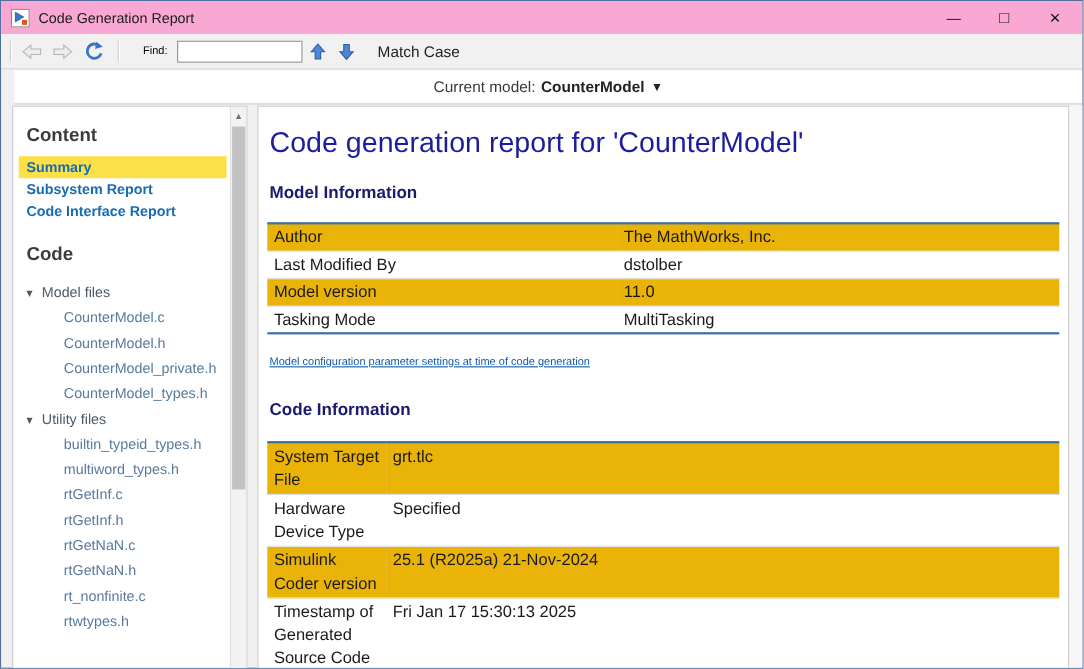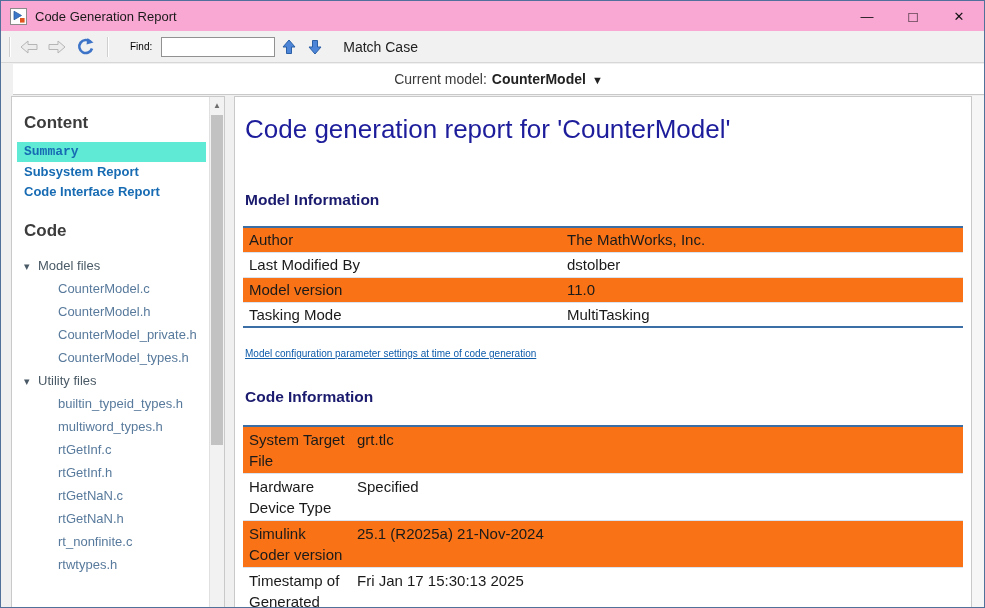--- a/index.html
+++ b/index.html
@@ -41,49 +41,49 @@
   .modelbar .model-name { font-weight:bold; color:#222; }
   .modelbar .caret { font-weight:bold; font-size:11px; color:#222; margin-left:6px; padding-top:1px; }
 
   
   .sidebar { position:absolute; left:10px; top:95px; width:214px; height:513px;
              background:#fff; border:1px solid #c9c9c9; overflow:hidden; padding:0 22px 0 12px; }
   .content-heading, .code-heading { margin:16px 0 9px 0; font-size:17px; font-weight:bold; color:#3c3c3c; }
   .code-heading { margin-top:19px; margin-bottom:13px; }
   .nav-item { height:20px; line-height:20px; font-size:13px; font-weight:bold; color:#176bb3;
               margin-left:-7px; padding-left:7px; width:189px; cursor:pointer; white-space:nowrap; }
-  .nav-item.selected { background:#5eead4;font-family:Liberation Mono, monospace; }
+  .nav-item.selected { background:#fde047; }
   .tree-parent { height:23px; line-height:23px; font-size:13px; color:#4a5a66; white-space:nowrap; cursor:pointer; }
   .tree-parent .tri { display:inline-block; width:14px; font-size:11px; color:#4a5a66; }
   .tree-child { height:23px; line-height:23px; font-size:13px; color:#587a9c;
                 padding-left:34px; white-space:nowrap; cursor:pointer; }
 
   
   .side-scroll { position:absolute; right:0; top:0; bottom:0; width:15px;
                  background:#f2f2f2; border-left:1px solid #e0e0e0; }
   .sb-btn { height:16px; display:flex; align-items:center; justify-content:center;
             font-size:8px; color:#6e6e6e; }
   .sb-thumb { position:absolute; left:1px; right:1px; top:18px; height:330px; background:#c2c2c2; }
 
   
   .main { position:absolute; left:233px; top:95px; width:738px; height:513px;
           background:#fff; border:1px solid #c9c9c9; overflow:hidden; padding:0 8px; }
   .right-strip { position:absolute; left:971px; top:95px; width:14px; height:513px; background:#f6f6f6; }
 
   .report-title { margin:15px 0 0 2px; font-size:26px; font-weight:normal; color:#1d1d9c; line-height:34px; }
   .section-heading { font-size:15.5px; font-weight:bold; color:#1a1a6e; margin-left:2px; line-height:20px; }
-  .mi-heading { margin-top:44px; }
+  .mi-heading { margin-top:20px; }
   .ci-heading { margin-top:26px; }
 
   table.info { border-collapse:collapse; width:720px; margin-top:16px;
                border-top:2px solid #3a6ea5; border-bottom:2px solid #3a6ea5;
                font-size:15px; color:#1a1a1a; table-layout:fixed; }
   table.info tr { border-bottom:1px solid #d9e3f0; }
   table.info tr:last-child { border-bottom:none; }
-  table.info tr.alt { background:#f97316;padding-left:44px; }
+  table.info tr.alt { background:#eab308;padding-left:44px; }
   table.t1 td { padding:2px 6px; height:25px; }
   table.t1 td.label { width:318px; }
   table.t2 { margin-top:18px; }
   table.t2 td { padding:1px 6px 1px; vertical-align:top; line-height:21px; }
   table.t2 td.label { width:108px; }
   table.t2 tr td { padding-top:2px; padding-bottom:2px; }
 
   .config-link { display:inline-block; margin:20px 0 0 2px; font-size:10px;
                  color:#0f5cab; text-decoration:underline; cursor:pointer; }
 </style>

